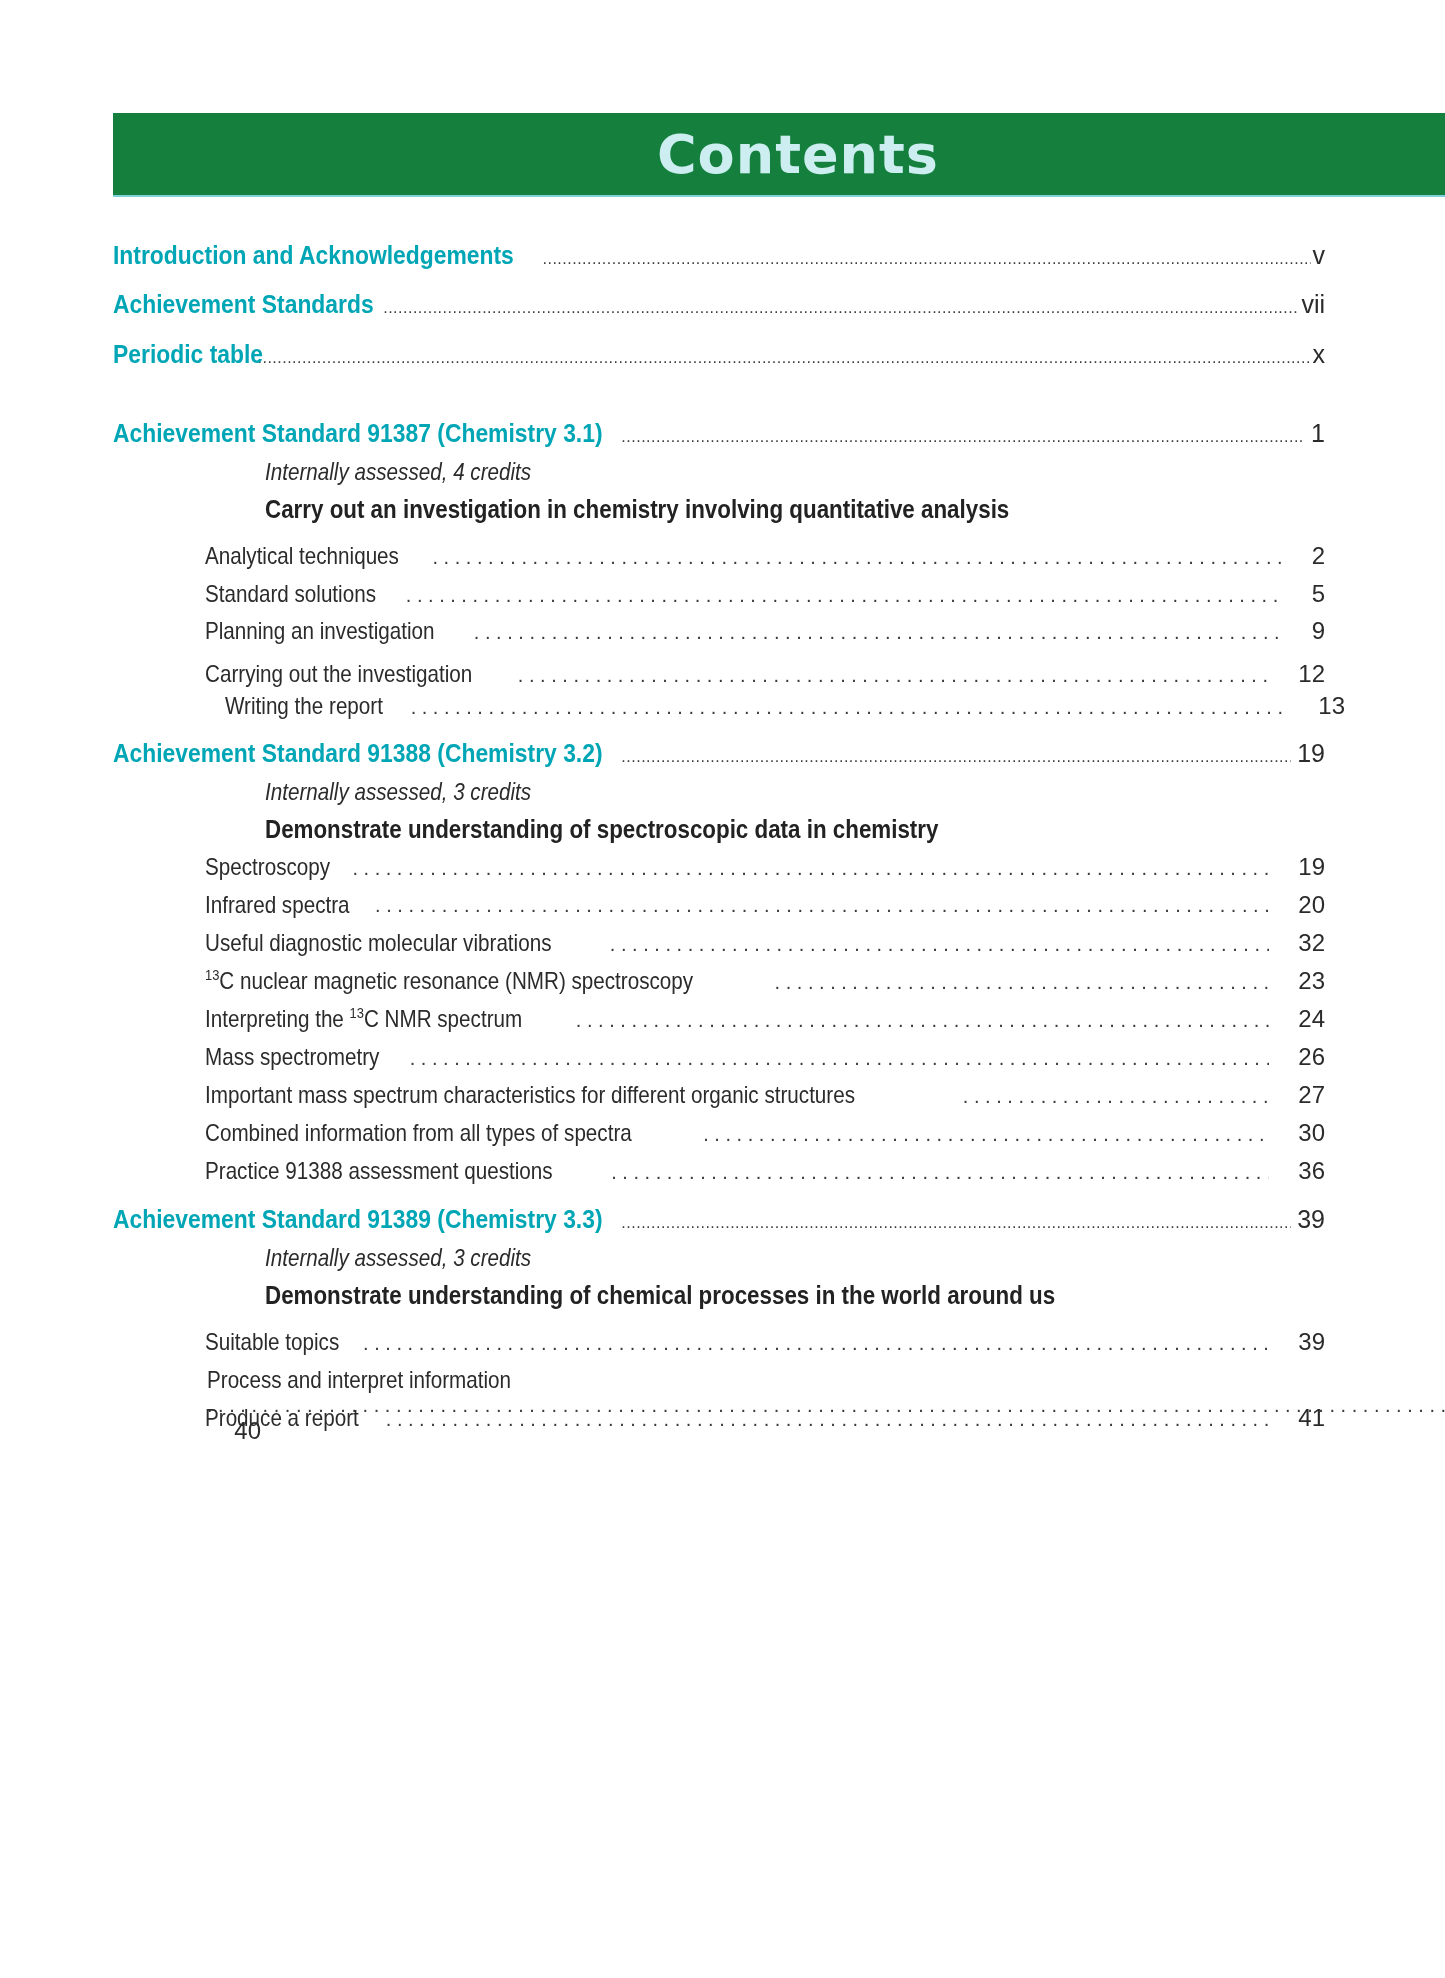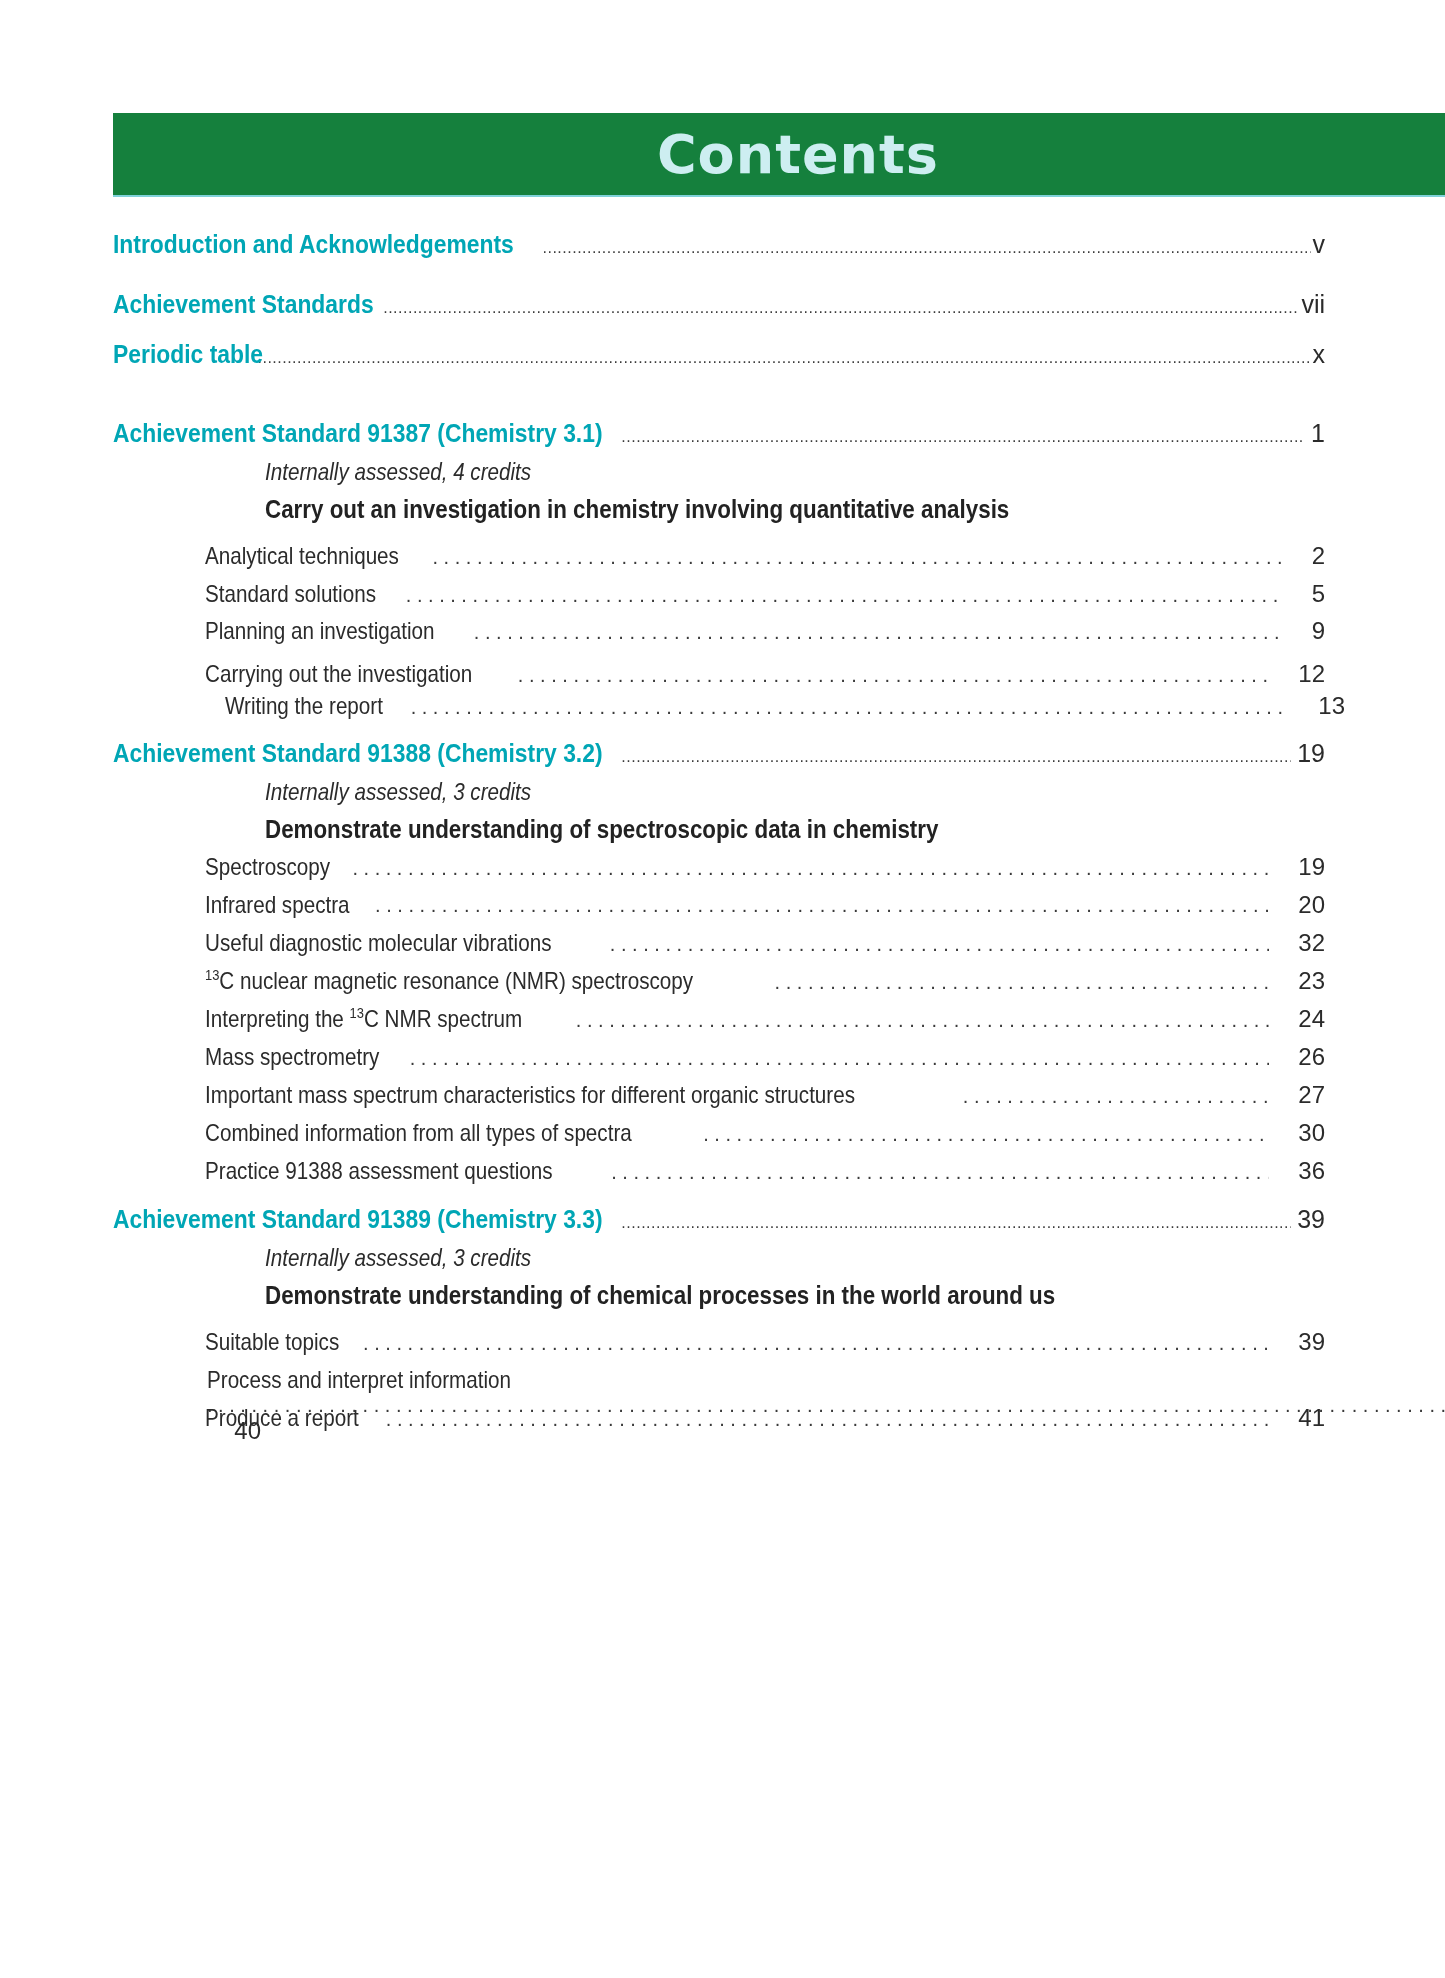--- a/index.html
+++ b/index.html
@@ -120,21 +120,21 @@
     .sub.gap .page { padding-left: 24px; }
     sup { font-size: 15px; vertical-align: 9px; line-height: 0; }
   </style>
 </head>
 <body>
 
 <div class="banner">
   <span class="banner-title">Contents</span>
 </div>
 
-<div class="row top tight" style="top:229px;">
+<div class="row top tight" style="top:240px;">
   <span class="label">Introduction and Acknowledgements</span>
   <span class="leader"></span>
   <span class="page">v</span>
 </div>
 <div class="row top tight" style="top:289px;">
   <span class="label">Achievement Standards</span>
   <span class="leader"></span>
   <span class="page">vii</span>
 </div>
 <div class="row top tight" style="top:339px;">

